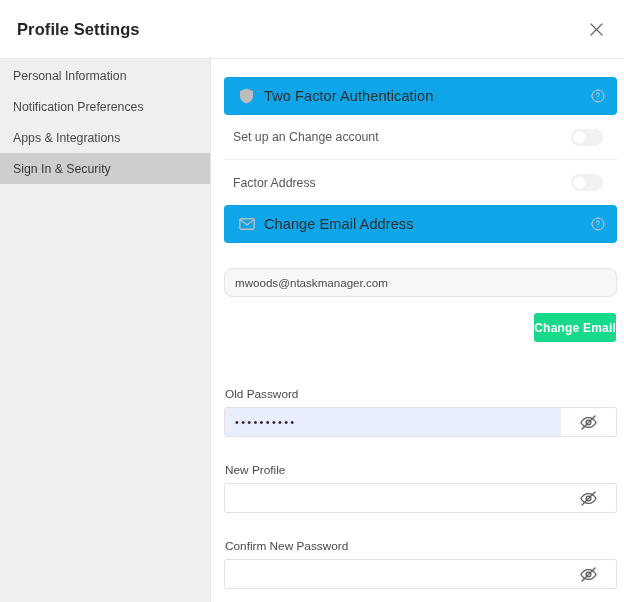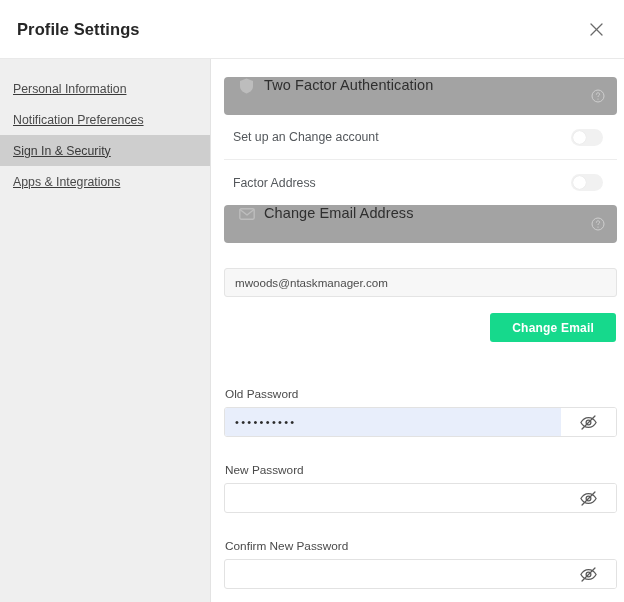--- a/index.html
+++ b/index.html
@@ -61,23 +61,22 @@
     height: 543px;
     align-items: stretch;
   }
 
   
   .sidebar {
     width: 211px;
     flex: 0 0 211px;
     background: #efefef;
     border-right: 1px solid #e3e3e3;
-    padding-top: 14px;
+    padding-top: 1px;
     height: 543px;
-    text-decoration: underline;
   }
   .nav-item {
     height: 31px;
     display: flex;
     align-items: center;
     padding-left: 13px;
     font-size: 12.3px;
     color: #4a4a4a;
     cursor: pointer;
     white-space: nowrap;
@@ -93,25 +92,25 @@
     flex: 1 1 auto;
     background: #ffffff;
     padding: 18px 7px 0 13px;
     overflow: hidden;
     position: relative;
   }
   .content-inner { padding-right: 0px; }
 
   
   .section-head {
-    background: #a3a3a3;
+    background: #0ea5e9;
     border-radius: 4px;
     height: 38px;
     display: flex;
-    align-items: flex-start;
+    align-items: center;
     padding: 0 14px 0 14px;
     position: relative;
   }
   .section-head .sec-icon {
     width: 17px;
     height: 17px;
     flex: 0 0 17px;
     margin-right: 9px;
     display: flex;
     align-items: center;
@@ -174,41 +173,41 @@
   
   .spacer-20 { height: 20px; }
   .spacer-14 { height: 14px; }
   .spacer-16 { height: 16px; }
   .spacer-25 { height: 25px; }
 
   .text-input {
     width: 100%;
     height: 29px;
     border: 1px solid #e4e4e4;
-    border-radius: 3px;
+    border-radius: 8px;
     background: #f7f7f7;
     font-size: 11.6px;
     color: #4c4c4c;
     padding: 0 10px;
     font-family: "Liberation Sans", sans-serif;
     outline: none;
   }
 
   .btn-row {
     display: flex;
     justify-content: flex-end;
     padding-right: 1px;
   }
   .btn-primary {
     background: #16d98c;
     color: #ffffff;
     border: none;
     border-radius: 3px;
     height: 29px;
-    padding: 0 22px;
+    padding: 0 0;
     font-size: 12px;
     font-weight: bold;
     cursor: pointer;
     font-family: "Liberation Sans", sans-serif;
     letter-spacing: 0.2px;
   }
 
   
   .field-label {
     font-size: 11.8px;
@@ -291,25 +290,25 @@
 
   <div class="modal-body">
 
     <nav class="sidebar">
       <div class="nav-item">
         <span>Personal Information</span>
       </div>
       <div class="nav-item">
         <span>Notification Preferences</span>
       </div>
+      <div class="nav-item">
+        <span>Apps &amp; Integrations</span>
+      </div>
       <div class="nav-item active">
         <span>Sign In &amp; Security</span>
-      </div>
-      <div class="nav-item">
-        <span>Apps &amp; Integrations</span>
       </div>
     </nav>
 
     <section class="content">
       <div class="content-inner">
 
         
         <div class="section-head">
           <span class="sec-icon">
             <svg width="15" height="16" viewBox="0 0 15 16" fill="currentColor">
@@ -387,21 +386,21 @@
                 <line x1="3.2" y1="16.8" x2="16.8" y2="3.2"></line>
               </svg>
             </button>
           </div>
         </div>
 
         <div class="spacer-14"></div>
 
         
         <div class="field-group">
-          <label class="field-label">New Password</label>
+          <label class="field-label">New Profile</label>
           <div class="pw-wrap">
             <input class="pw-input" type="text" value="" placeholder="" style="">
             <button class="eye-btn" aria-label="Show password">
               <svg width="19" height="19" viewBox="0 0 20 20" fill="none" stroke="currentColor" stroke-width="1.35" stroke-linecap="round" stroke-linejoin="round">
                 <path d="M2 10s3-5.2 8-5.2S18 10 18 10s-3 5.2-8 5.2S2 10 2 10z"></path>
                 <circle cx="10" cy="10" r="2.5"></circle>
                 <line x1="3.2" y1="16.8" x2="16.8" y2="3.2"></line>
               </svg>
             </button>
           </div>

